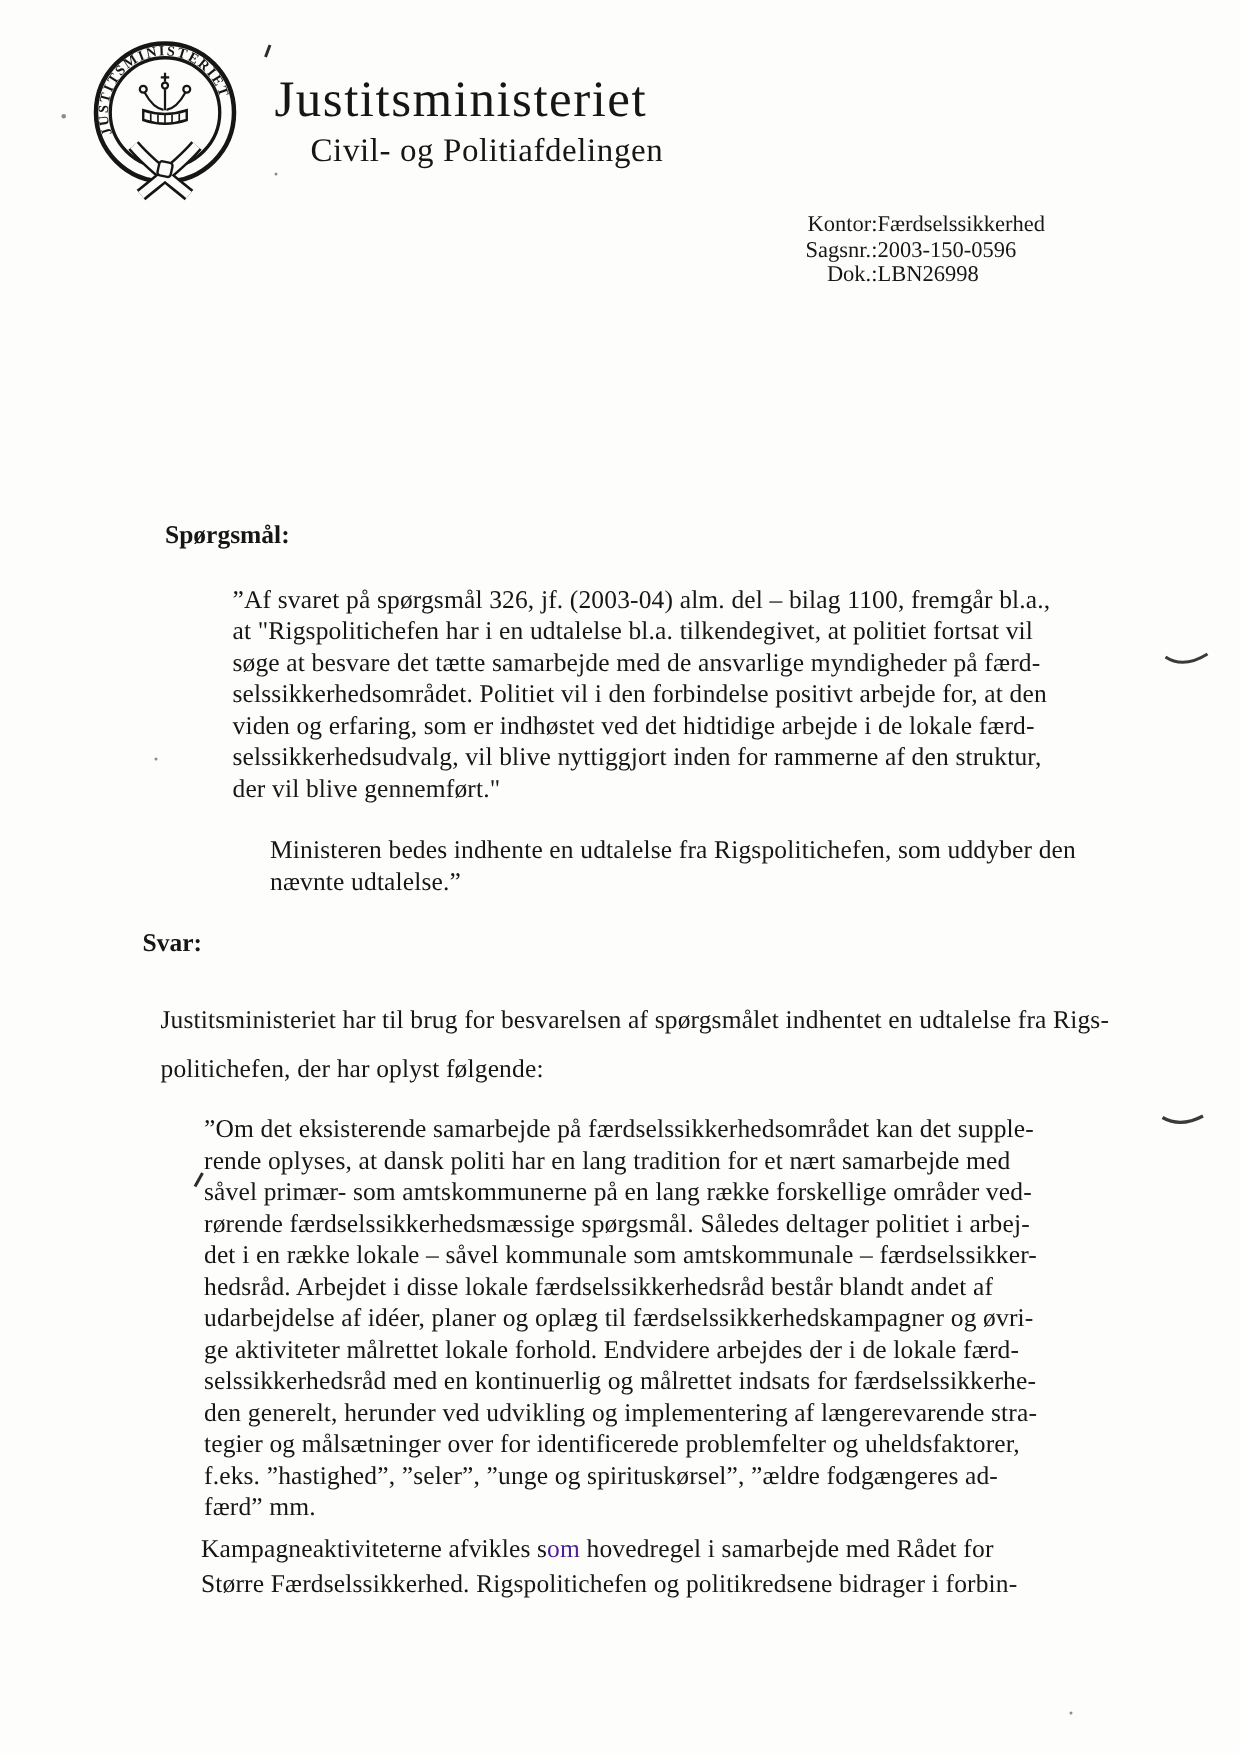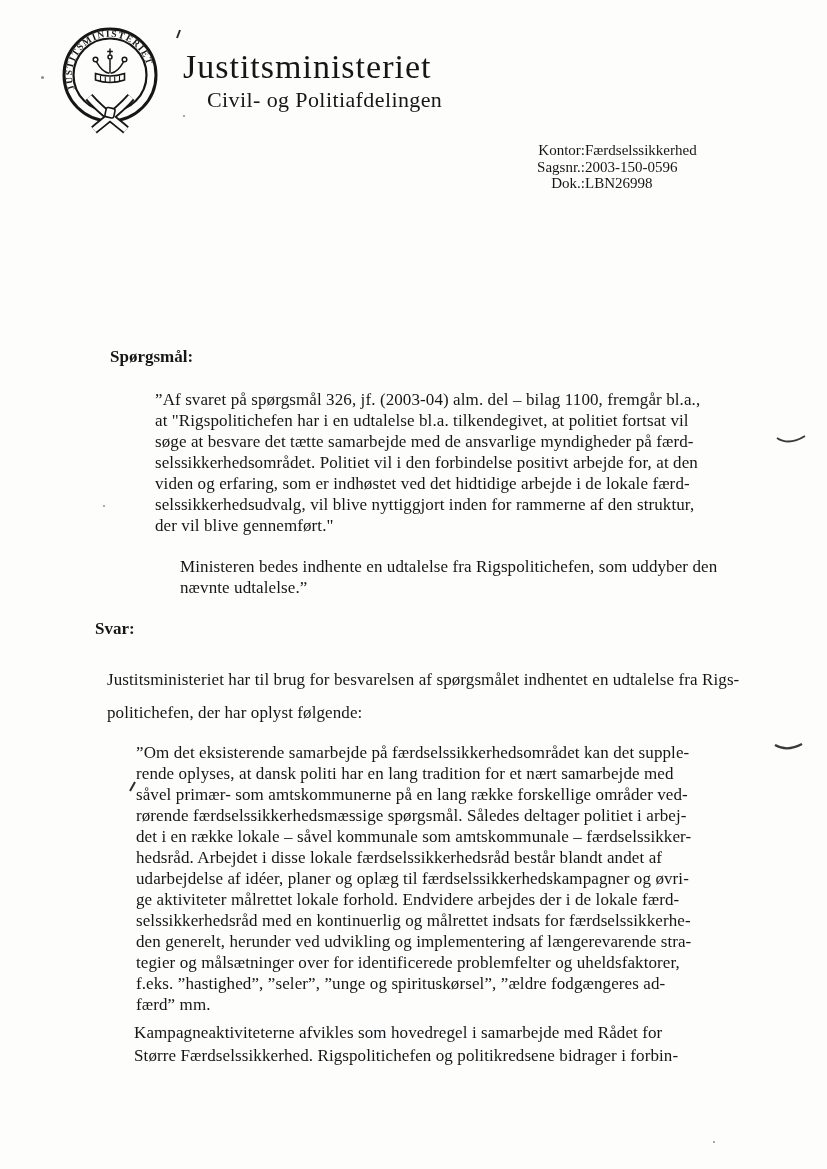--- a/index.html
+++ b/index.html
@@ -17,21 +17,21 @@
   .doc-title{left:112px;top:294px;font-size:17px;font-weight:700;letter-spacing:.2px;white-space:pre;}
   .sec-heading{font-size:17px;font-weight:700;white-space:pre;}
   .q-heading{left:110px;top:347px;}
   .a-heading{left:95px;top:619px;}
   .para{font-size:17px;white-space:pre;letter-spacing:.1px;}
   .q1{left:155px;top:389px;line-height:21px;}
   .q2{left:140px;top:556px;line-height:21px;margin-left:40px;}
   .intro{left:95px;top:663px;line-height:33px;margin-left:12px;}
   .aq1{left:136px;top:742px;line-height:21px;}
   .aq2{left:134px;top:1021px;line-height:23px;}
-  .faint{color:#0f172a;}
+  .faint{color:#4c1d95;}
   .speck{position:absolute;background:#8c8c8c;border-radius:50%;}
   svg{display:block;}
 </style>
 </head>
 <body>
 
 <div class="page">
 
   <svg class="abs" style="left:58px;top:26px;" width="105" height="112" viewBox="0 0 105 112" xmlns="http://www.w3.org/2000/svg">
     <circle cx="52" cy="49" r="46" fill="none" stroke="#161616" stroke-width="3"></circle>

